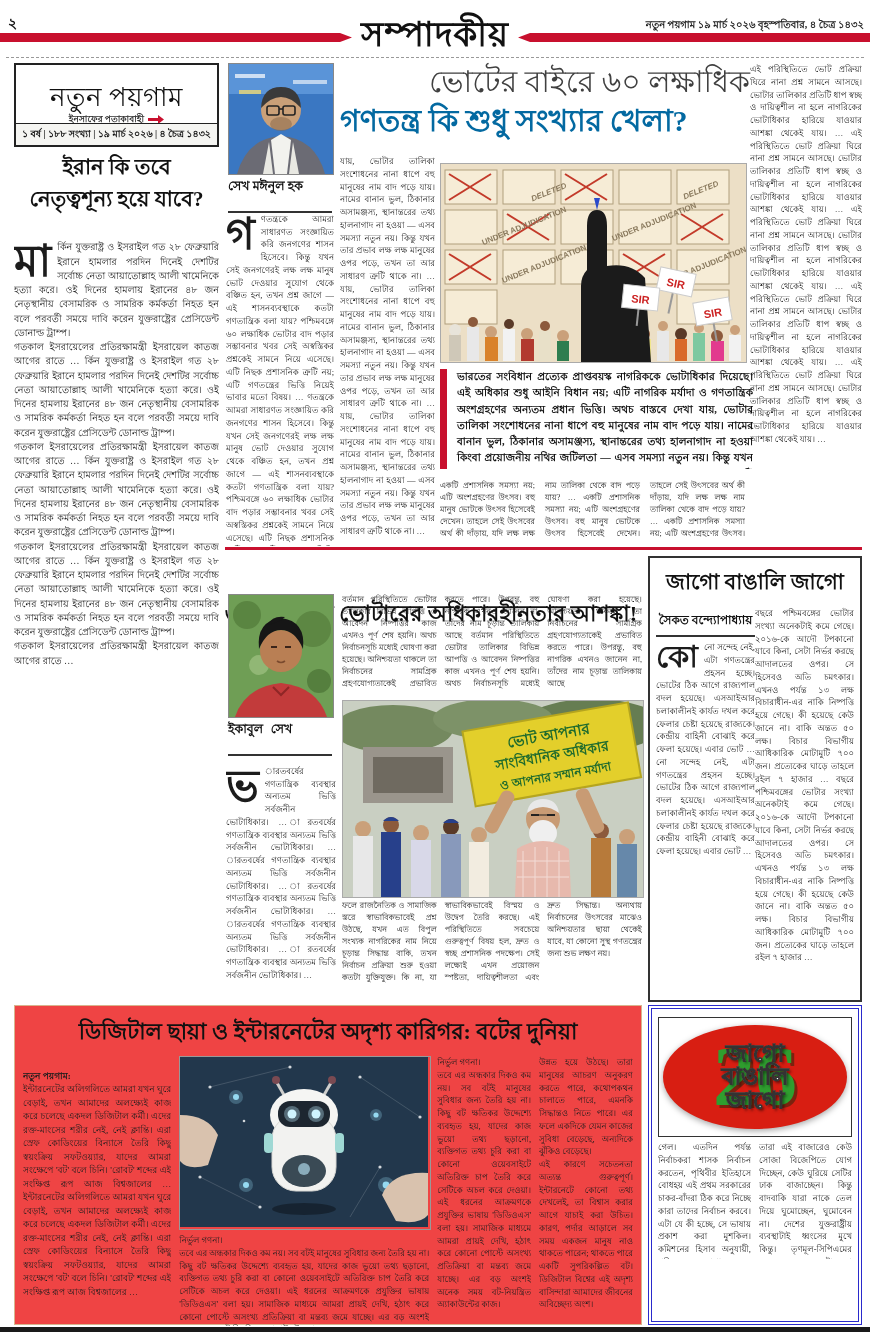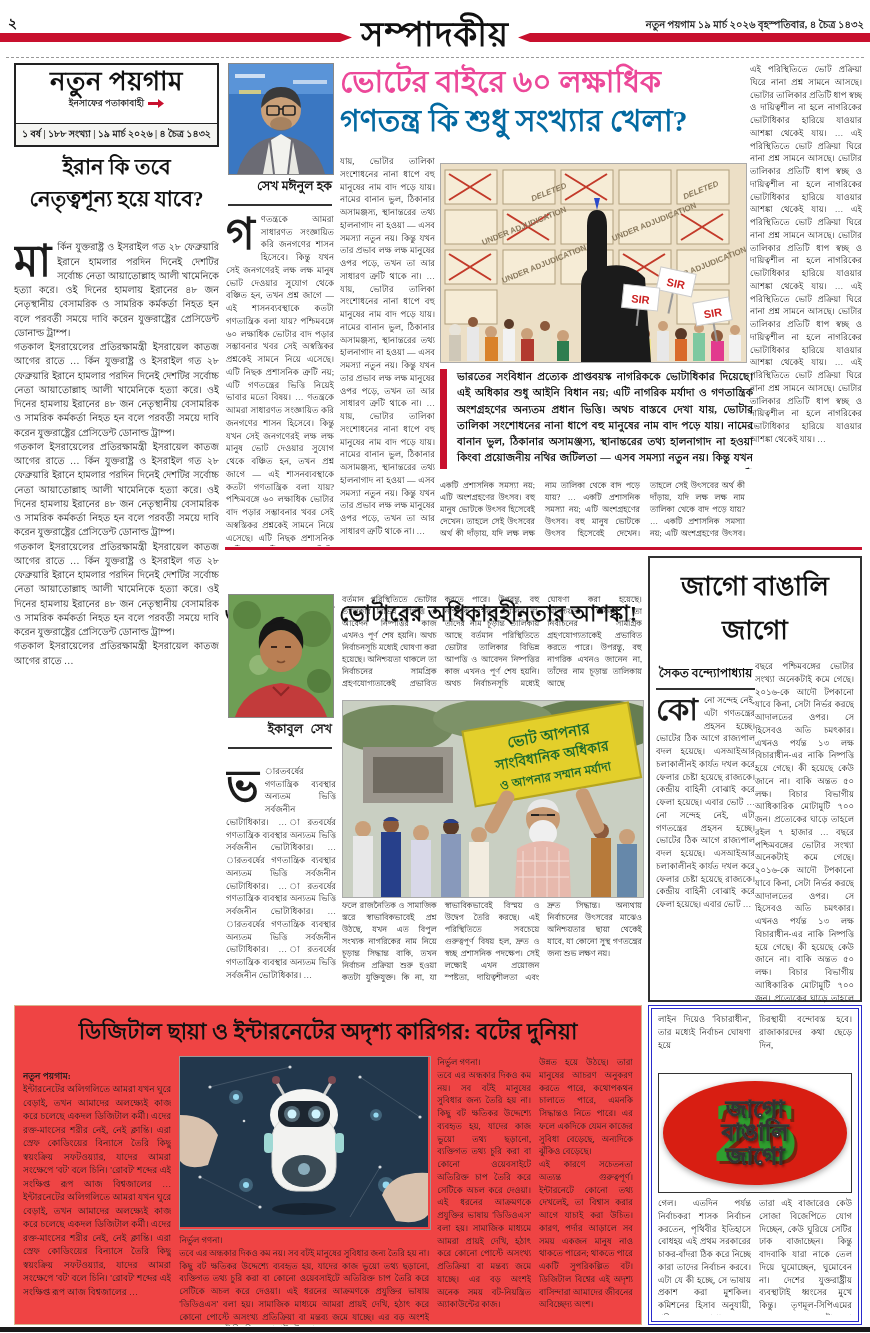--- a/index.html
+++ b/index.html
@@ -12,35 +12,35 @@
   .page-num{left:8px;top:12px;font-size:14px;font-weight:bold;}
   .dateline{right:6px;top:17px;font-size:10px;font-weight:bold;color:#222;}
   .banner-title{left:0;right:0;top:8px;text-align:center;font-size:34px;font-weight:900;letter-spacing:1px;}
   .ribbon{top:33px;height:9px;background:#c8102e;}
   .ribbon-l{left:0;width:352px;clip-path:polygon(0 0,calc(100% - 12px) 0,100% 50%,calc(100% - 12px) 100%,0 100%);}
   .ribbon-r{right:0;width:352px;clip-path:polygon(12px 0,100% 0,100% 100%,12px 100%,0 50%);}
   .dotted-rule{left:6px;right:6px;top:57px;border-top:1px dashed #999;}
 
   
   .masthead{left:14px;top:63px;width:205px;height:84px;border:2px solid #222;box-sizing:border-box;text-align:center;background:#fff;}
-  .mh-title{font-size:26px;font-weight:700;line-height:1.05;margin-top:3px;letter-spacing:0.5px;}
+  .mh-title{font-size:26px;font-weight:400;line-height:1.05;margin-top:19px;letter-spacing:0.5px;}
   .mh-tagline{font-size:9px;font-weight:bold;color:#333;display:flex;justify-content:center;align-items:center;gap:4px;margin-top:1px;}
   .mh-issue{position:absolute;bottom:0;left:0;right:0;border-top:1.5px solid #222;font-size:9.5px;font-weight:bold;padding:3px 0;background:#f5f5f2;}
 
   
   .iran-h{left:14px;top:152px;width:205px;text-align:center;font-size:21px;font-weight:900;line-height:1.5;white-space:pre-line;}
   .iran-body{left:14px;top:226px;width:205px;height:774px;font-size:9.5px;}
   .dropcap{float:left;font-size:44px;line-height:0.85;font-weight:900;padding:3px 6px 0 0;}
 
   
   .author-photo1{left:228px;top:63px;width:104px;height:110px;border:1px solid #888;}
-  .author-name{text-align:right;font-weight:bold;font-size:12.5px;border-bottom:2px solid #333;padding-bottom:7px;}
+  .author-name{text-align:left;font-weight:bold;font-size:12.5px;border-bottom:2px solid #333;padding-bottom:14px;}
   .an1{left:228px;top:177px;width:104px;}
   .main-h{left:340px;top:62px;width:410px;line-height:1.3;}
-  .main-h-l1{font-size:30px;font-weight:700;color:#ec4899;}
+  .main-h-l1{font-size:30px;font-weight:400;color:#404040;text-align:right;}
   .main-h-l2{font-size:30px;font-weight:900;color:#0369a1;}
 
   .ed-lead{left:226px;top:200px;width:108px;height:346px;font-size:8.5px;}
   .ed-col2{left:340px;top:155px;width:95px;height:392px;font-size:8.5px;}
   .ed-colr{left:750px;top:63px;width:112px;height:484px;font-size:8.5px;}
   .rally{left:440px;top:163px;width:305px;height:198px;border:1px solid #aaa;}
   .pullquote{left:440px;top:369px;width:296px;height:100px;border-left:7px solid #c8102e;padding-left:10px;
              font-size:10.5px;font-weight:600;line-height:1.55;text-align:justify;overflow:hidden;}
   .ed-below{left:440px;top:480px;width:305px;height:64px;column-count:3;column-gap:10px;font-size:8px;}
 
@@ -51,21 +51,21 @@
   .author-photo2{left:228px;top:594px;width:104px;height:122px;border:1px solid #888;}
   .an2{left:228px;top:720px;width:104px;font-family:Liberation Mono, monospace;}
   .v-lead{left:226px;top:752px;width:110px;height:250px;font-size:8.5px;}
   .v-top{left:342px;top:594px;width:300px;height:102px;column-count:3;column-gap:8px;font-size:8px;}
   .protest{left:342px;top:700px;width:300px;height:196px;border:1px solid #aaa;}
   .v-bottom{left:342px;top:900px;width:300px;height:100px;column-count:3;column-gap:8px;font-size:8px;}
   .colflow{text-align:justify;line-height:1.5;color:#1c1c1c;overflow:hidden;}
 
   
   .jago1{left:648px;top:556px;width:214px;height:446px;border:2px solid #333;box-sizing:border-box;padding:4px 6px;background:#fff;}
-  .jago-h{text-align:center;font-size:26px;font-weight:900;padding:4px 0 6px;}
+  .jago-h{text-align:center;font-size:21px;font-weight:900;padding:4px 0 6px;}
   .jago-cols{display:flex;height:372px;overflow:hidden;}
   .jago-col{width:50%;font-size:8.5px;}
   .jago-byline{font-size:12px;font-weight:bold;border-bottom:2px solid #333;padding:4px 0;margin-bottom:4px;text-align:center;}
   .jago2{left:648px;top:1005px;width:214px;height:320px;border:4px double #2a2acc;box-sizing:border-box;padding:4px 6px;background:#fff;}
   .j2-strip{display:flex;gap:8px;overflow:hidden;}
   .j2-top{height:56px;}
   .j2-bottom{height:118px;}
   .j2-col{width:50%;font-size:8.5px;}
   .ad-box{height:118px;border:1.5px solid #333;margin:4px 0;position:relative;background:#fff;overflow:hidden;}
   .ad-ellipse{position:absolute;left:50%;top:50%;transform:translate(-50%,-50%);width:184px;height:104px;background:#d81e12;border-radius:50%;box-shadow:0 2px 6px rgba(0,0,0,.35);}
@@ -331,24 +331,20 @@
     <div class="jago-cols">
       <div class="jago-col">
         <div class="jago-byline">সৈকত বন্দ্যোপাধ্যায়</div>
         <div class="jtext"><span class="dropcap" style="font-size:30px">কো</span><span>নো সন্দেহ নেই, এটা গণতন্ত্রের প্রহসন হচ্ছে। ভোটের ঠিক আগে রাজ্যপাল বদল হয়েছে। এসআইআর চলাকালীনই কার্যত দখল করে ফেলার চেষ্টা হয়েছে রাজ্যকে। কেন্দ্রীয় বাহিনী বোঝাই করে ফেলা হয়েছে। এবার ভোট … নো সন্দেহ নেই, এটা গণতন্ত্রের প্রহসন হচ্ছে। ভোটের ঠিক আগে রাজ্যপাল বদল হয়েছে। এসআইআর চলাকালীনই কার্যত দখল করে ফেলার চেষ্টা হয়েছে রাজ্যকে। কেন্দ্রীয় বাহিনী বোঝাই করে ফেলা হয়েছে। এবার ভোট …</span></div>
       </div>
       <div class="jago-col jtext">বছরে পশ্চিমবঙ্গের ভোটার সংখ্যা অনেকটাই কমে গেছে। ২০১৬-কে আদৌ টপকানো যাবে কিনা, সেটা নির্ভর করছে আদালতের ওপর। সে হিসেবও অতি চমৎকার। এখনও পর্যন্ত ১৩ লক্ষ বিচারাধীন-এর নাকি নিষ্পত্তি হয়ে গেছে। কী হয়েছে কেউ জানে না। বাকি অন্তত ৫০ লক্ষ। বিচার বিভাগীয় আধিকারিক মোটামুটি ৭০০ জন। প্রত্যেকের ঘাড়ে তাহলে রইল ৭ হাজার … বছরে পশ্চিমবঙ্গের ভোটার সংখ্যা অনেকটাই কমে গেছে। ২০১৬-কে আদৌ টপকানো যাবে কিনা, সেটা নির্ভর করছে আদালতের ওপর। সে হিসেবও অতি চমৎকার। এখনও পর্যন্ত ১৩ লক্ষ বিচারাধীন-এর নাকি নিষ্পত্তি হয়ে গেছে। কী হয়েছে কেউ জানে না। বাকি অন্তত ৫০ লক্ষ। বিচার বিভাগীয় আধিকারিক মোটামুটি ৭০০ জন। প্রত্যেকের ঘাড়ে তাহলে রইল ৭ হাজার …</div>
     </div>
   </div>
 
   <div class="abs jago2">
-    <div class="j2-strip j2-top">
-      <div class="j2-col jtext">লাইন দিয়েও 'বিচারাধীন', তার মধ্যেই নির্বাচন ঘোষণা হয়ে</div>
-      <div class="j2-col jtext">চিরস্থায়ী বন্দোবস্ত হবে। রাজাকারদের কথা ছেড়ে দিন,</div>
-    </div>
     <div class="ad-box">
       <div class="ad-ellipse"></div>
       <div class="ad-num">26</div>
       <div class="ad-text">
         <div>জাগো</div>
         <div>বাঙালি</div>
         <div>জাগো</div>
       </div>
     </div>
     <div class="j2-strip j2-bottom">

